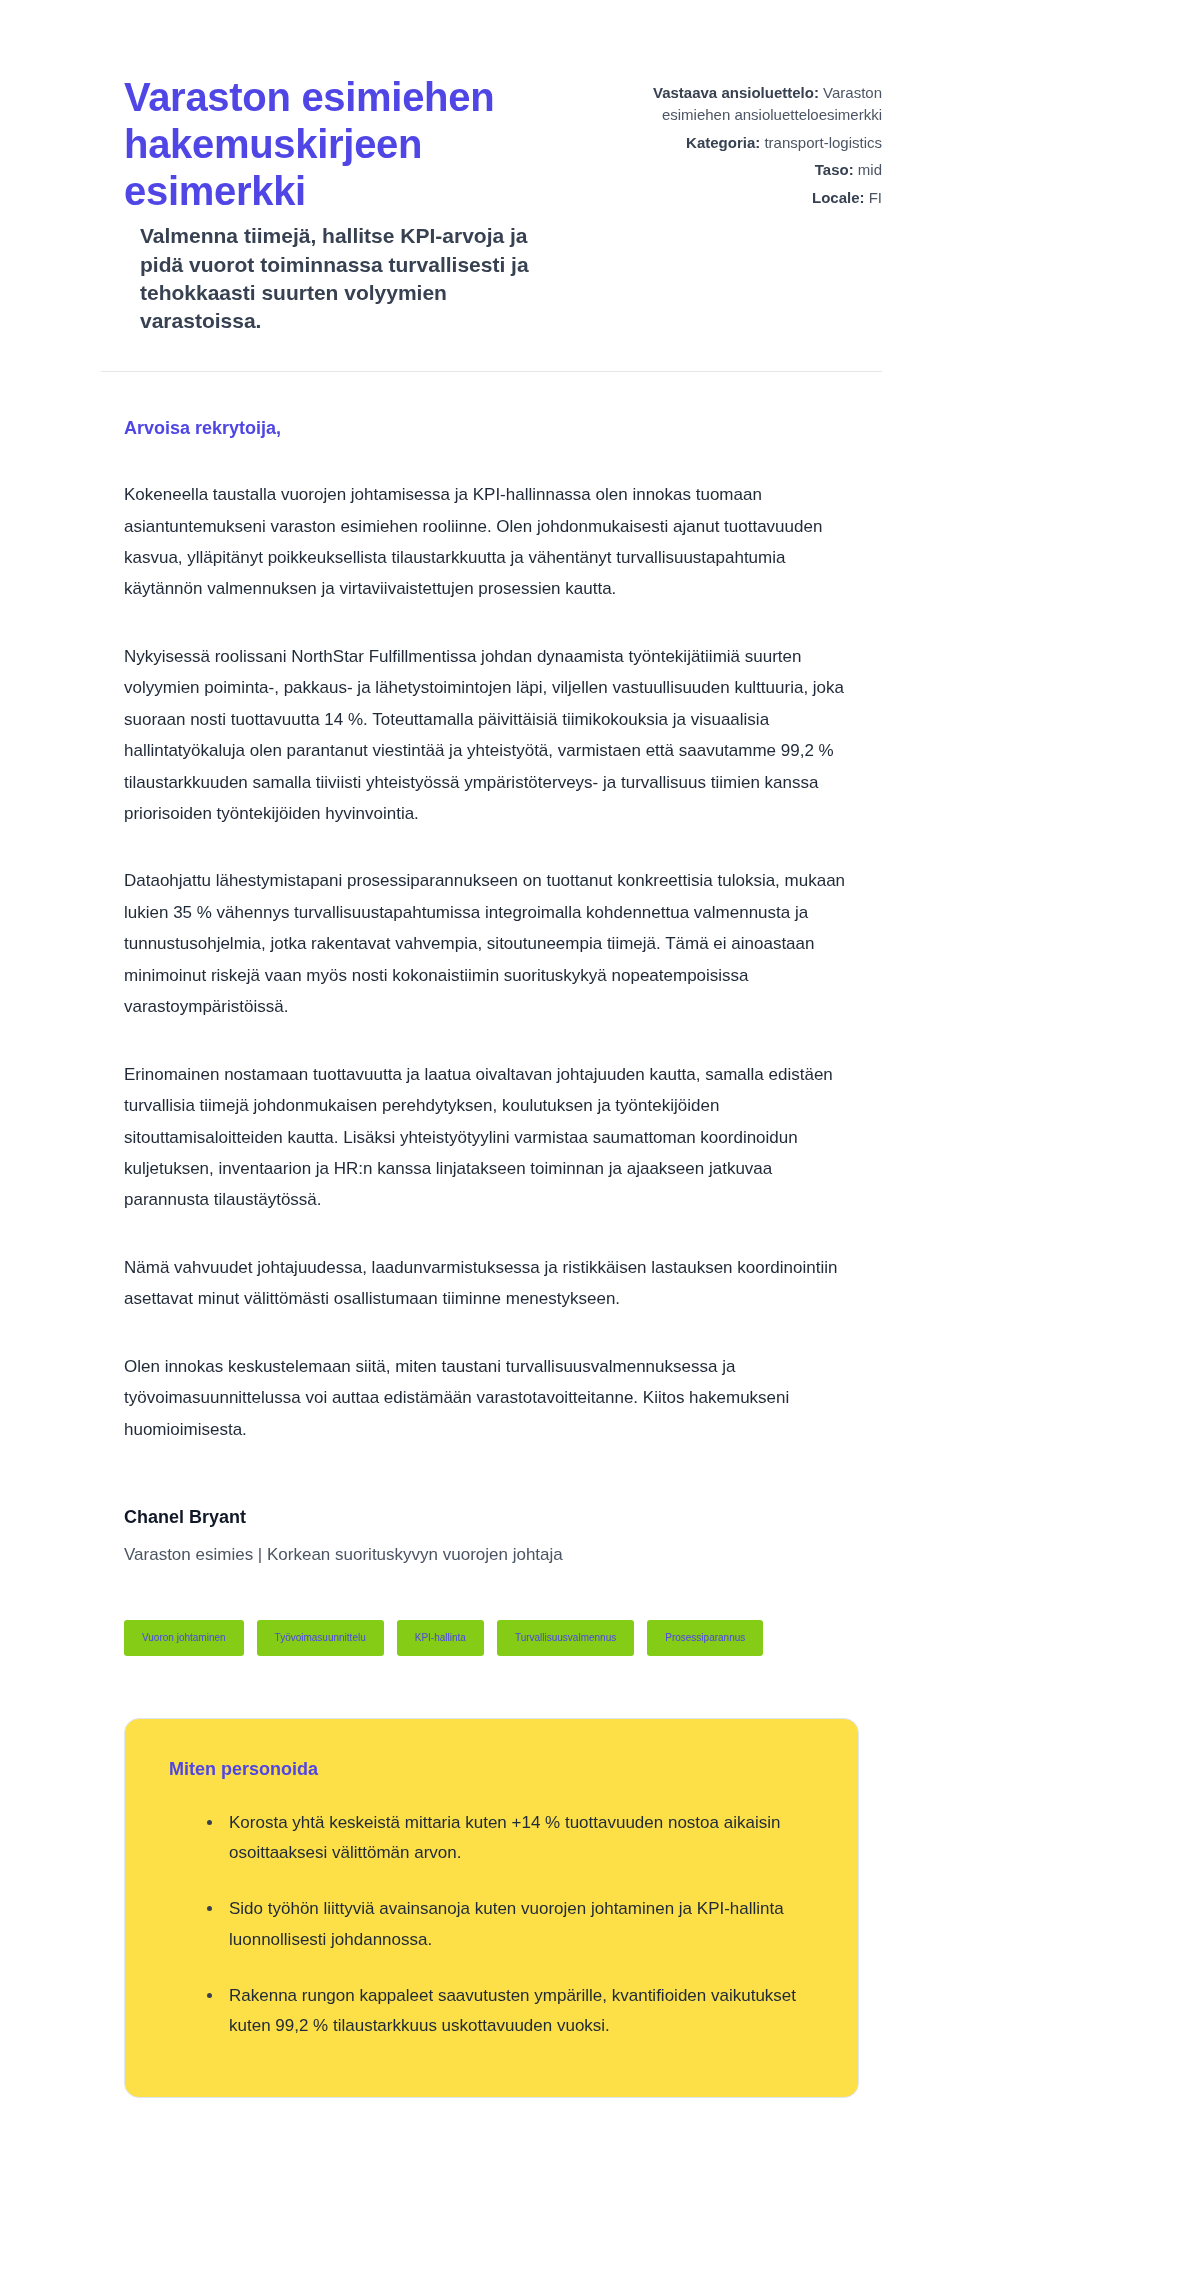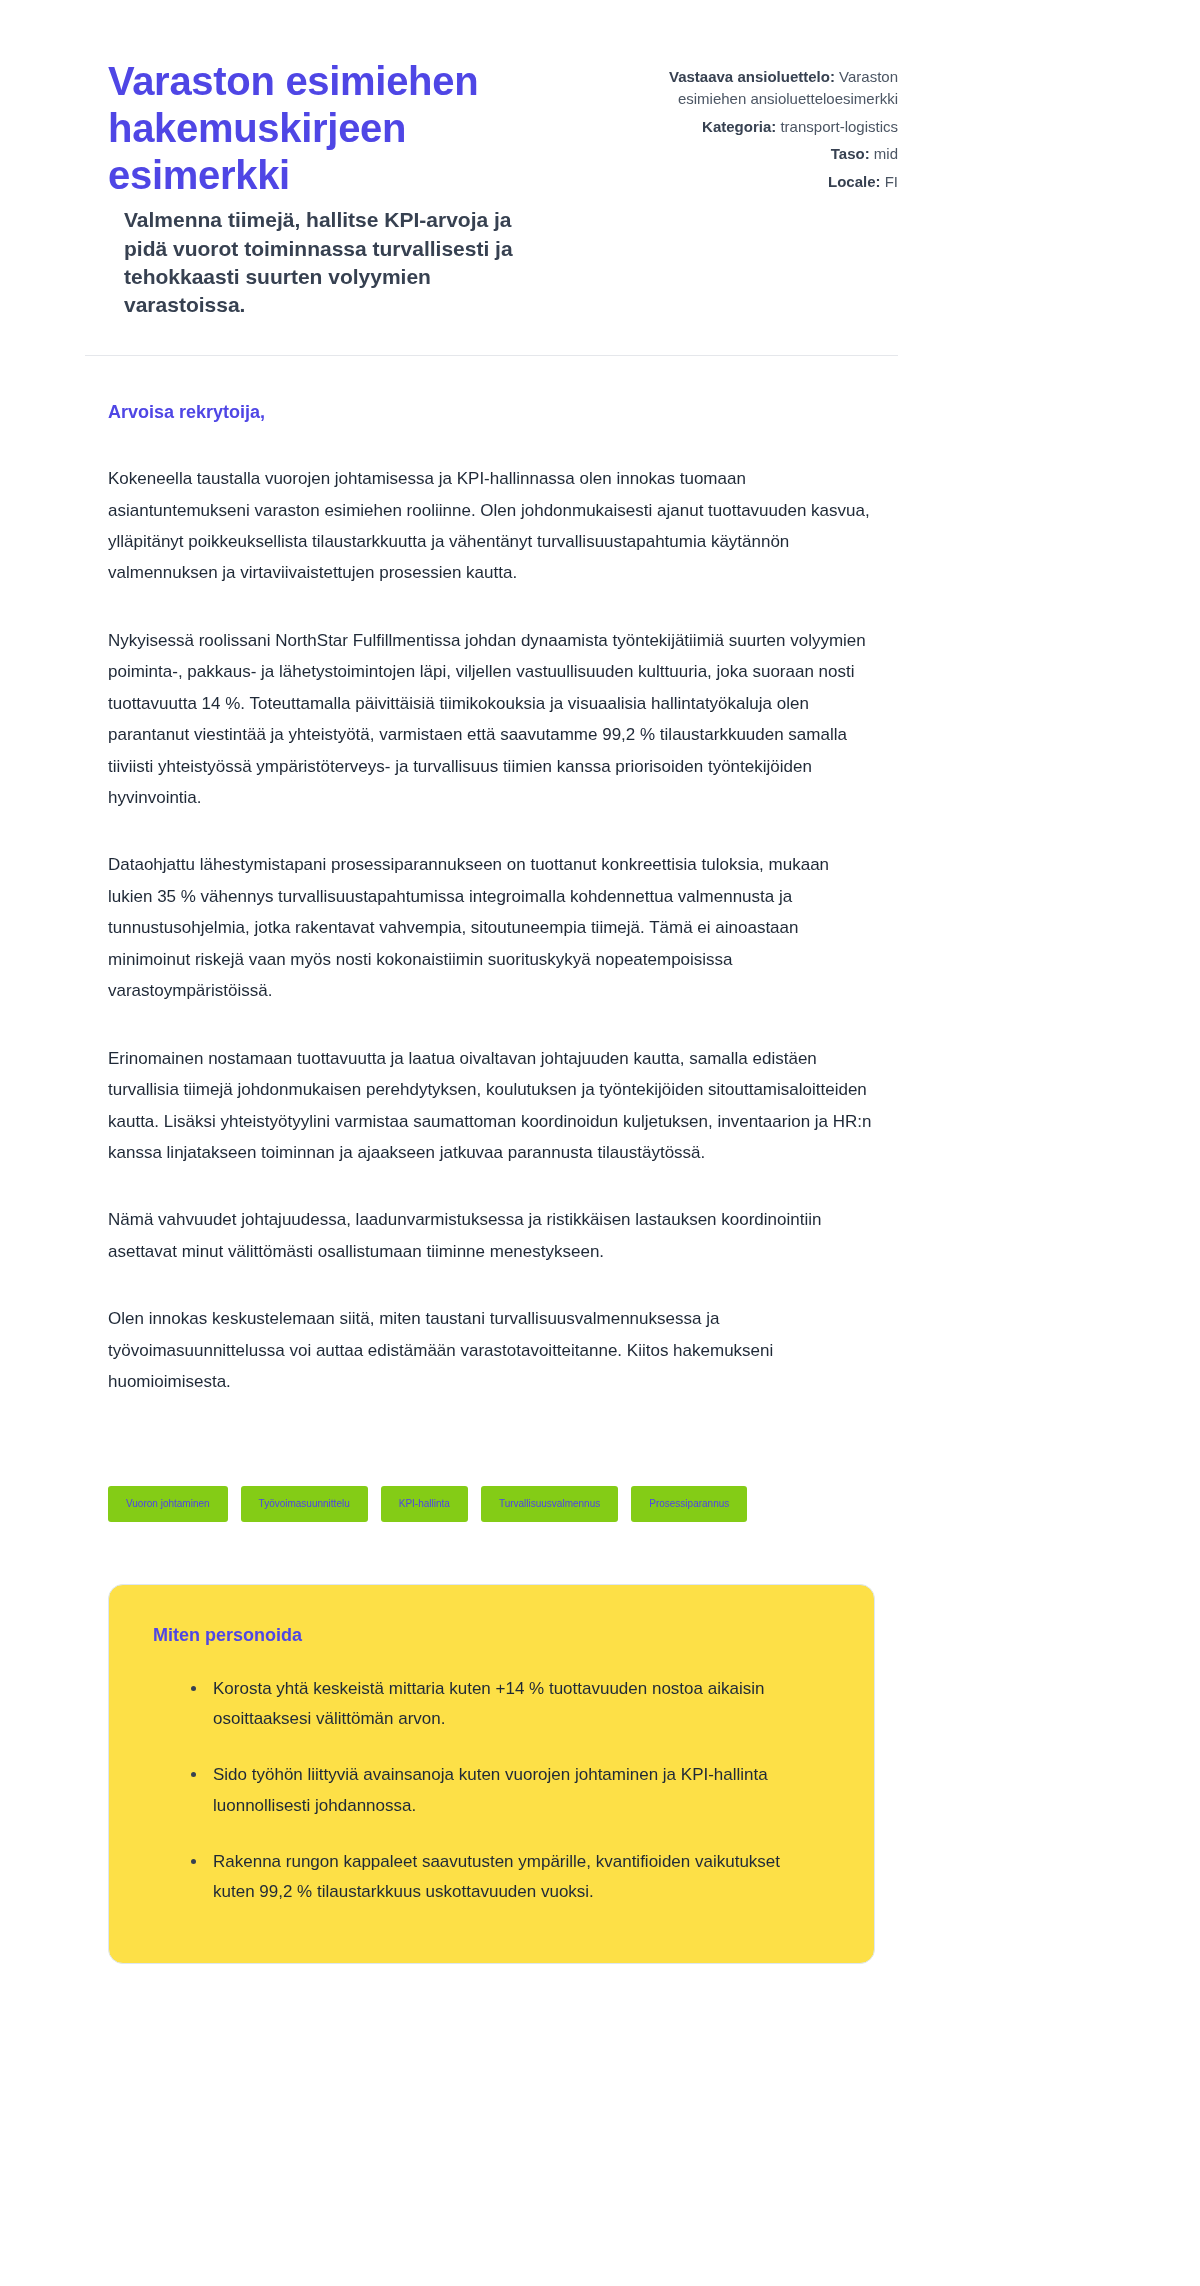--- a/index.html
+++ b/index.html
@@ -12,21 +12,21 @@
   body {
     width: 1200px;
     min-height: 2286px;
     font-family: "Liberation Sans", "DejaVu Sans", sans-serif;
     color: #1f2937;
     -webkit-font-smoothing: antialiased;
   }
 
   .page {
     width: 983px;
-    padding: 0;
+    padding: 16px;
     position: relative;
   }
 
   
   .header {
     display: flex;
     align-items: flex-start;
     justify-content: space-between;
     padding: 58px 85px 0 108px;
     gap: 40px;
@@ -227,20 +227,24 @@
     <p class="salutation">Arvoisa rekrytoija,</p>
 
     <p class="para">Kokeneella taustalla vuorojen johtamisessa ja KPI-hallinnassa olen innokas tuomaan asiantuntemukseni varaston esimiehen rooliinne. Olen johdonmukaisesti ajanut tuottavuuden kasvua, ylläpitänyt poikkeuksellista tilaustarkkuutta ja vähentänyt turvallisuustapahtumia käytännön valmennuksen ja virtaviivaistettujen prosessien kautta.</p>
     <p class="para">Nykyisessä roolissani NorthStar Fulfillmentissa johdan dynaamista työntekijätiimiä suurten volyymien poiminta-, pakkaus- ja lähetystoimintojen läpi, viljellen vastuullisuuden kulttuuria, joka suoraan nosti tuottavuutta 14 %. Toteuttamalla päivittäisiä tiimikokouksia ja visuaalisia hallintatyökaluja olen parantanut viestintää ja yhteistyötä, varmistaen että saavutamme 99,2 % tilaustarkkuuden samalla tiiviisti yhteistyössä ympäristöterveys- ja turvallisuus tiimien kanssa priorisoiden työntekijöiden hyvinvointia.</p>
     <p class="para">Dataohjattu lähestymistapani prosessiparannukseen on tuottanut konkreettisia tuloksia, mukaan lukien 35 % vähennys turvallisuustapahtumissa integroimalla kohdennettua valmennusta ja tunnustusohjelmia, jotka rakentavat vahvempia, sitoutuneempia tiimejä. Tämä ei ainoastaan minimoinut riskejä vaan myös nosti kokonaistiimin suorituskykyä nopeatempoisissa varastoympäristöissä.</p>
     <p class="para">Erinomainen nostamaan tuottavuutta ja laatua oivaltavan johtajuuden kautta, samalla edistäen turvallisia tiimejä johdonmukaisen perehdytyksen, koulutuksen ja työntekijöiden sitouttamisaloitteiden kautta. Lisäksi yhteistyötyylini varmistaa saumattoman koordinoidun kuljetuksen, inventaarion ja HR:n kanssa linjatakseen toiminnan ja ajaakseen jatkuvaa parannusta tilaustäytössä.</p>
     <p class="para">Nämä vahvuudet johtajuudessa, laadunvarmistuksessa ja ristikkäisen lastauksen koordinointiin asettavat minut välittömästi osallistumaan tiiminne menestykseen.</p>
     <p class="para">Olen innokas keskustelemaan siitä, miten taustani turvallisuusvalmennuksessa ja työvoimasuunnittelussa voi auttaa edistämään varastotavoitteitanne. Kiitos hakemukseni huomioimisesta.</p>
   </div>
 
+  <div class="signature">
+    <p class="sign-name">Chanel Bryant</p>
+    <p class="sign-role">Varaston esimies | Korkean suorituskyvyn vuorojen johtaja</p>
+  </div>
 
   <div class="tags">
     <span class="tag">Vuoron johtaminen</span>
     <span class="tag">Työvoimasuunnittelu</span>
     <span class="tag">KPI-hallinta</span>
     <span class="tag">Turvallisuusvalmennus</span>
     <span class="tag">Prosessiparannus</span>
   </div>
 
   <div class="callout-wrap">

